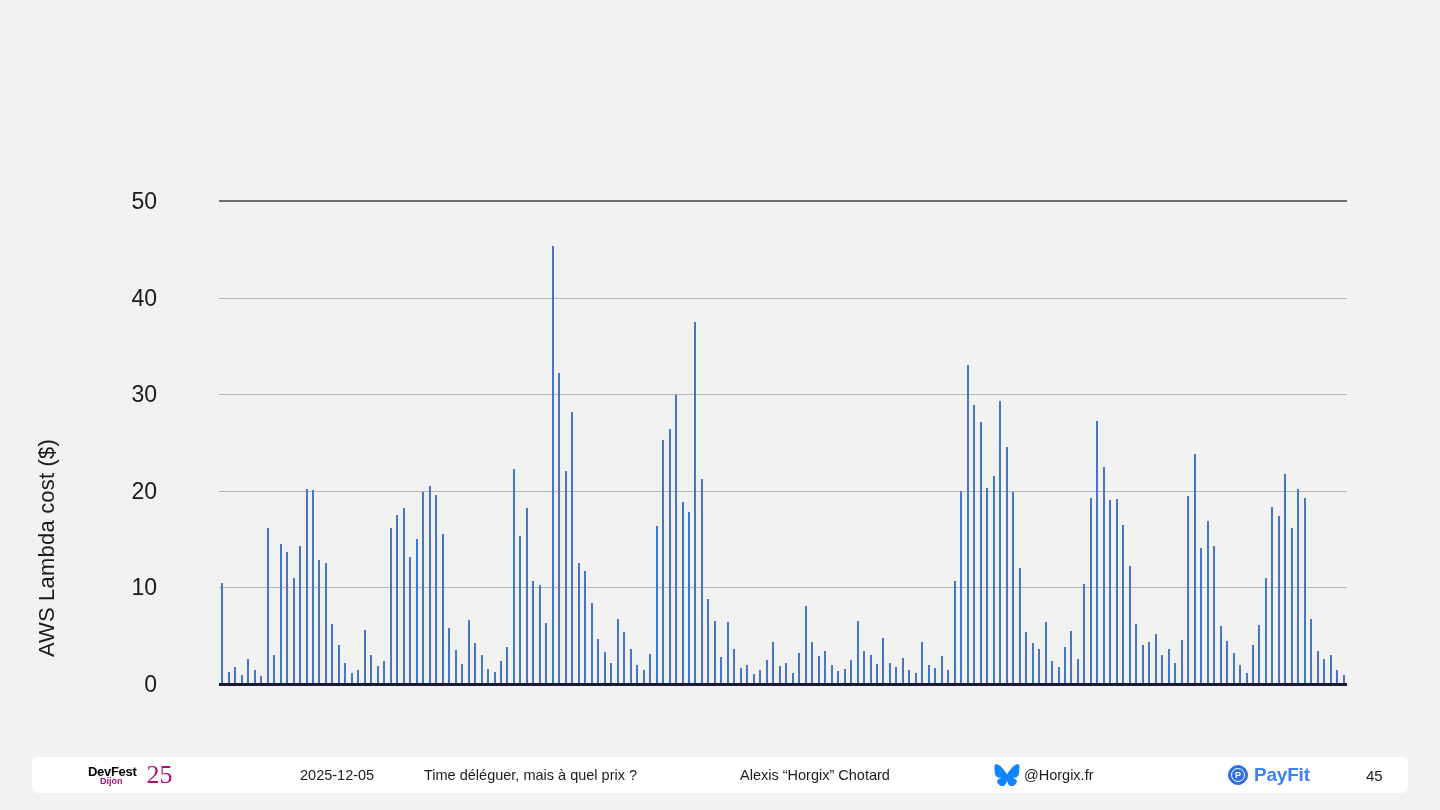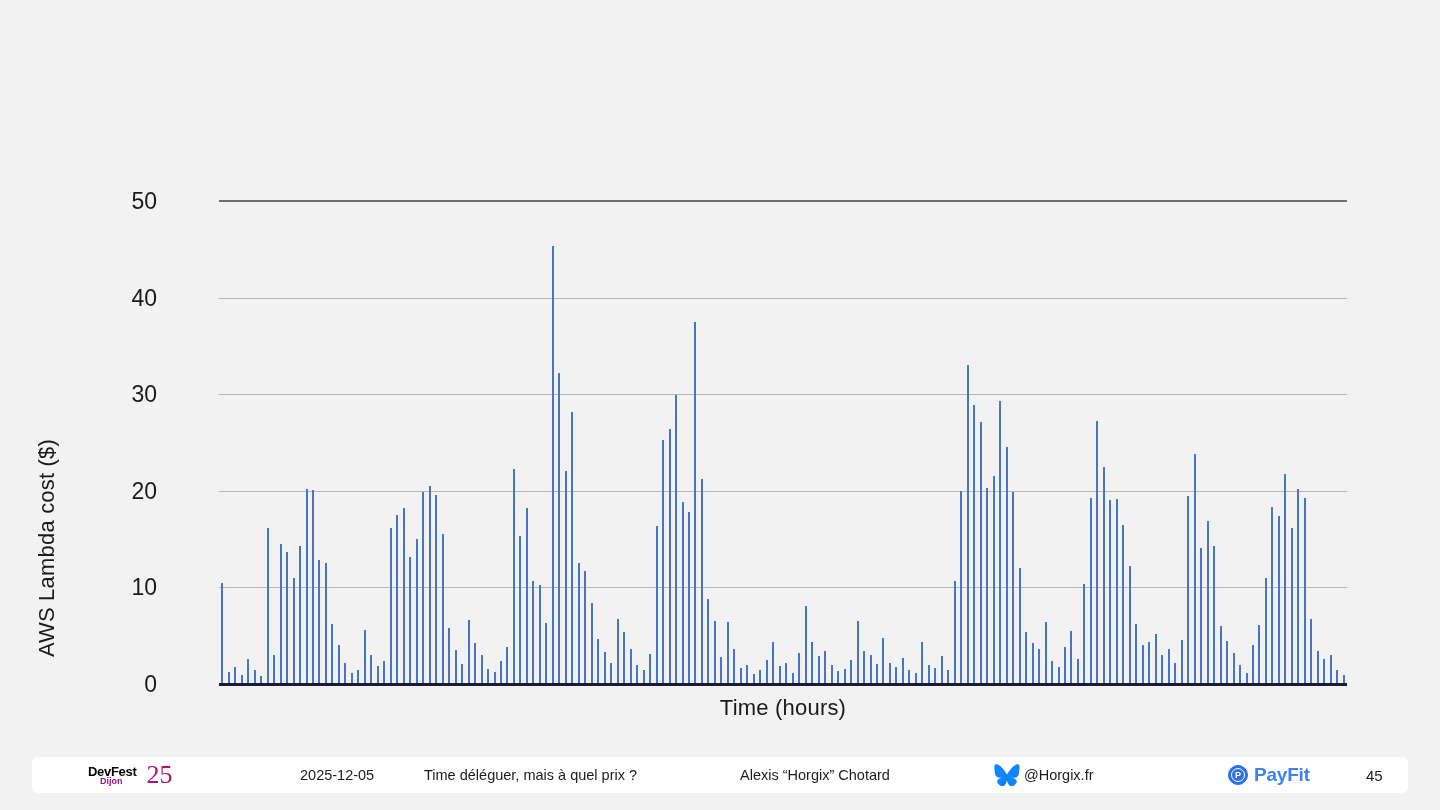--- a/index.html
+++ b/index.html
@@ -186,21 +186,20 @@
 </head>
 <body>
 
 <div id="slide">
 
 
   <div id="chart-figure">
 
     <div id="y-axis-title">AWS Lambda cost ($)</div>
 
-    <div id="x-axis-title">Time (hours)</div>
 
     <div id="plot-area">
       <div id="gridlines">
           <div class="gridline" style="top: 386.4px;"></div>
           <div class="gridline" style="top: 289.8px;"></div>
           <div class="gridline" style="top: 193.2px;"></div>
           <div class="gridline" style="top: 96.6px;"></div>
           <div class="gridline top-rule" style="top: -1px;"></div>
         </div>
       <div id="ytick-labels">

